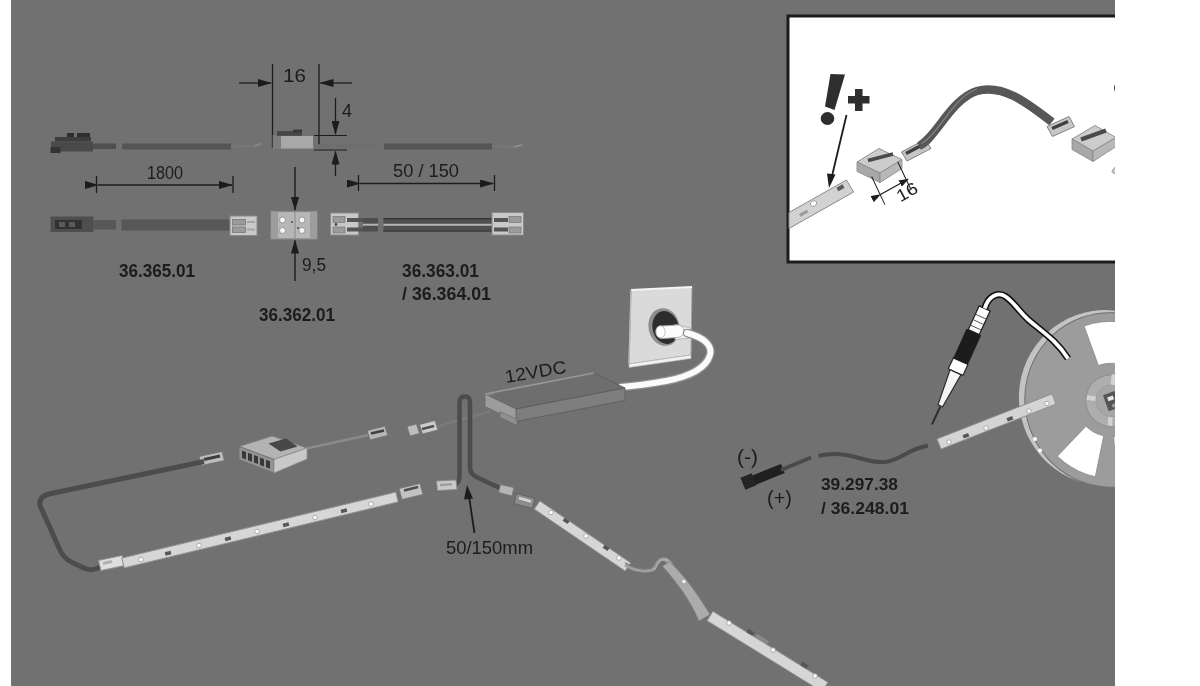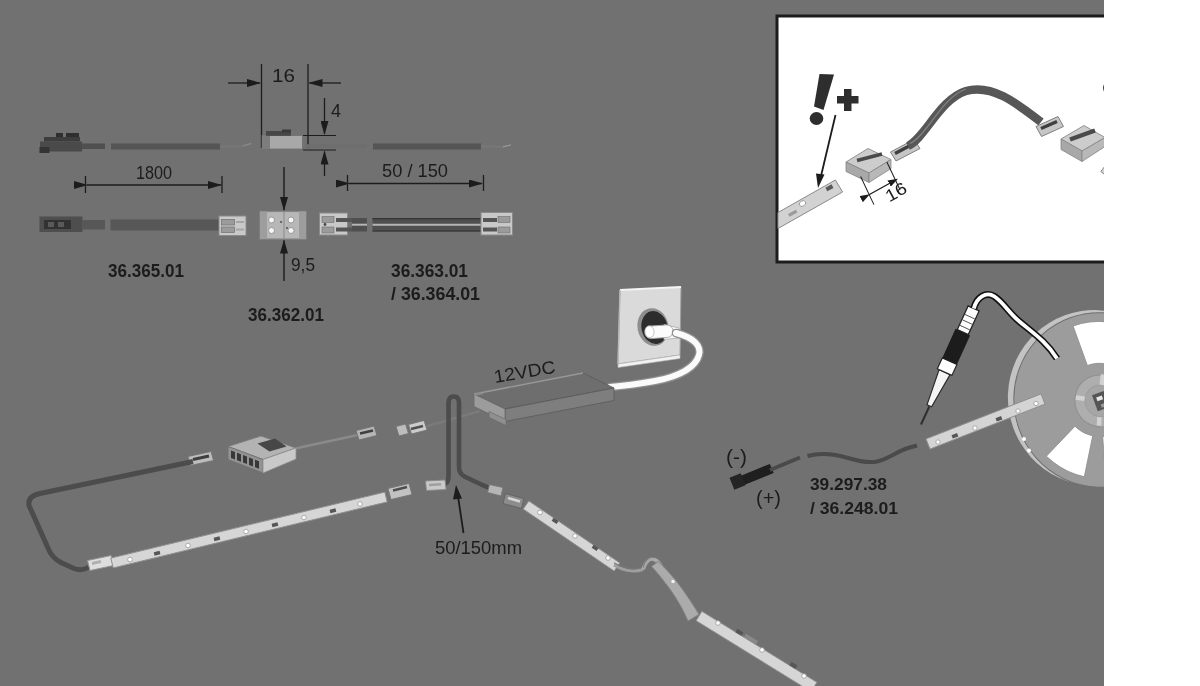--- a/index.html
+++ b/index.html
@@ -1,17 +1,17 @@
 <!DOCTYPE html>
 <html><head>
 <meta charset="utf-8">
 <style>
 html,body{margin:0;padding:0;background:#ffffff;}
 #page{position:relative;width:1104px;height:686px;background:#8b5cf6;overflow:hidden;filter:grayscale(1);
-font-family:"Liberation Sans",sans-serif;}
+font-family:"Liberation Sans",sans-serif;margin-left:11px;}
 text{font-family:"Liberation Sans",sans-serif;fill:#1c1c1c;}
 .dim{font-size:18px;}
 .pn{font-size:18px;font-weight:bold;}
 .pn2{font-size:17px;font-weight:bold;}
 </style>
 </head>
 <body>
 <div id="page">
 <svg width="1200" height="686" viewBox="0 0 1200 686" xmlns="http://www.w3.org/2000/svg">
 <defs>

